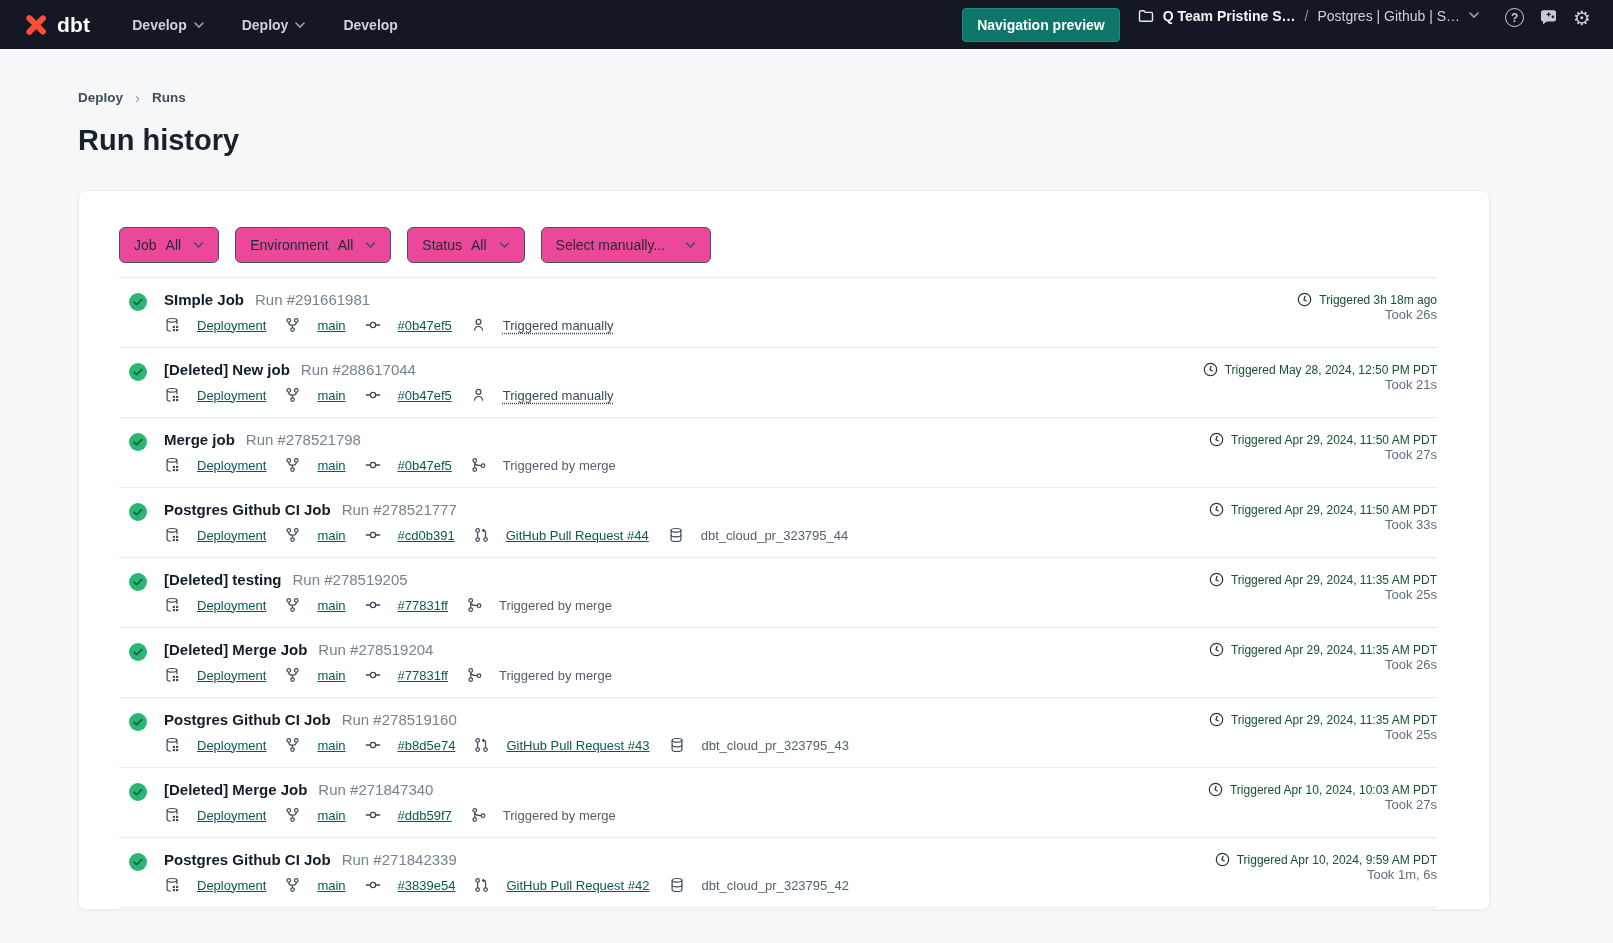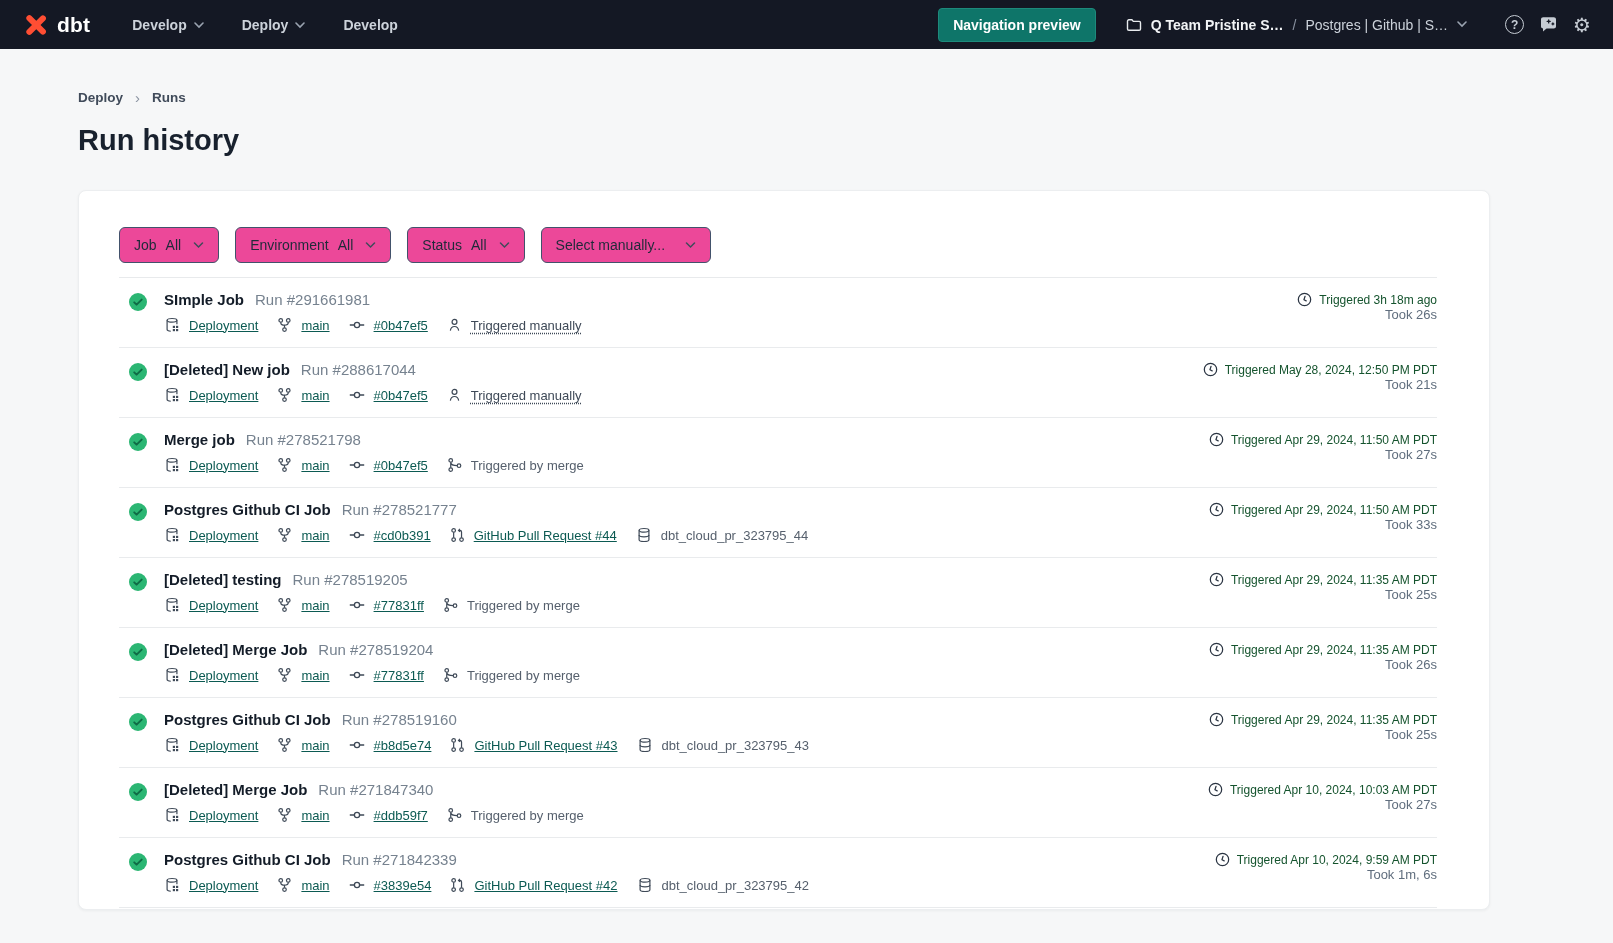--- a/index.html
+++ b/index.html
@@ -7,21 +7,21 @@
               font-family:"Liberation Sans","DejaVu Sans",sans-serif; }
 
   
   .navbar { height:49px; background:#141824; display:flex; align-items:center; padding:0 22px; }
   .brand { display:flex; align-items:center; gap:7px; cursor:pointer; }
   .brand-text { color:#ffffff; font-size:21px; font-weight:700; letter-spacing:.2px; }
   .nav-menu { display:flex; align-items:center; margin-left:42px; gap:38px; }
   .nav-item { display:flex; align-items:center; gap:7px; color:#ccd2da; font-size:14px;
               font-weight:700; cursor:pointer; }
   .nav-item svg { margin-top:2px; }
-  .nav-right { margin-left:auto; display:flex; align-items:center; gap:28px; }
+  .nav-right { margin-left:auto; display:flex; align-items:flex-start; gap:16px; }
   .preview-btn { background:#0e7569; color:#fff; font-size:14px; font-weight:700;
                  border:1px solid #1d8a7c; border-radius:4px; padding:8px 14px; cursor:pointer; }
   .account-group { display:flex; align-items:center; gap:9px; margin-left:2px; cursor:pointer; }
   .account-name { color:#f2f4f6; font-size:14px; font-weight:700; }
   .account-sep { color:#8a93a1; font-size:14px; }
   .project-name { color:#ccd2da; font-size:14px; }
   .nav-icons { display:flex; align-items:center; gap:15px; margin-left:10px; }
   .nav-icon { color:#c6ccd4; cursor:pointer; display:flex; align-items:center; justify-content:center; }
   .help-circle { width:19px; height:19px; border:1.6px solid #c6ccd4; border-radius:50%;
                  font-size:12px; font-weight:700; display:flex; align-items:center; justify-content:center; }
@@ -50,21 +50,21 @@
   
   .run-row { display:flex; align-items:flex-start; padding:13px 0 14px 10px;
              border-bottom:1px solid #e9ebed; }
   .status-ic { flex:0 0 auto; margin-top:2px; }
   .run-main { margin-left:17px; }
   .run-title { display:flex; align-items:baseline; gap:11px; }
   .run-name { font-size:15px; font-weight:700; color:#131c28; text-decoration:none; cursor:pointer; }
   .run-number { font-size:15px; color:#76828f; }
   .run-details { margin-top:9px; display:flex; align-items:center; gap:19px;
                  font-size:13px; color:#56606d; }
-  .seg { display:inline-flex; align-items:center; gap:9px; }
+  .seg { display:inline-flex; align-items:center; gap:17px; }
   .seg .ic { display:flex; color:#3e4957; }
   .lnk { color:#0b5a52; text-decoration:underline; cursor:pointer; }
   .trigger-label.manual { color:#3e4957; text-decoration:underline dotted; text-underline-offset:3px;
                           cursor:default; }
   .trigger-label.merge { color:#56606d; }
   .plain { color:#56606d; }
   .run-right { margin-left:auto; display:flex; flex-direction:column; align-items:flex-end; padding-top:1px; }
   .triggered { display:flex; align-items:center; gap:7px; font-size:12px; color:#14532d; }
   .triggered .ic { display:flex; color:#2a3442; }
   .took { margin-top:0; font-size:13px; color:#5f6d7d; }

